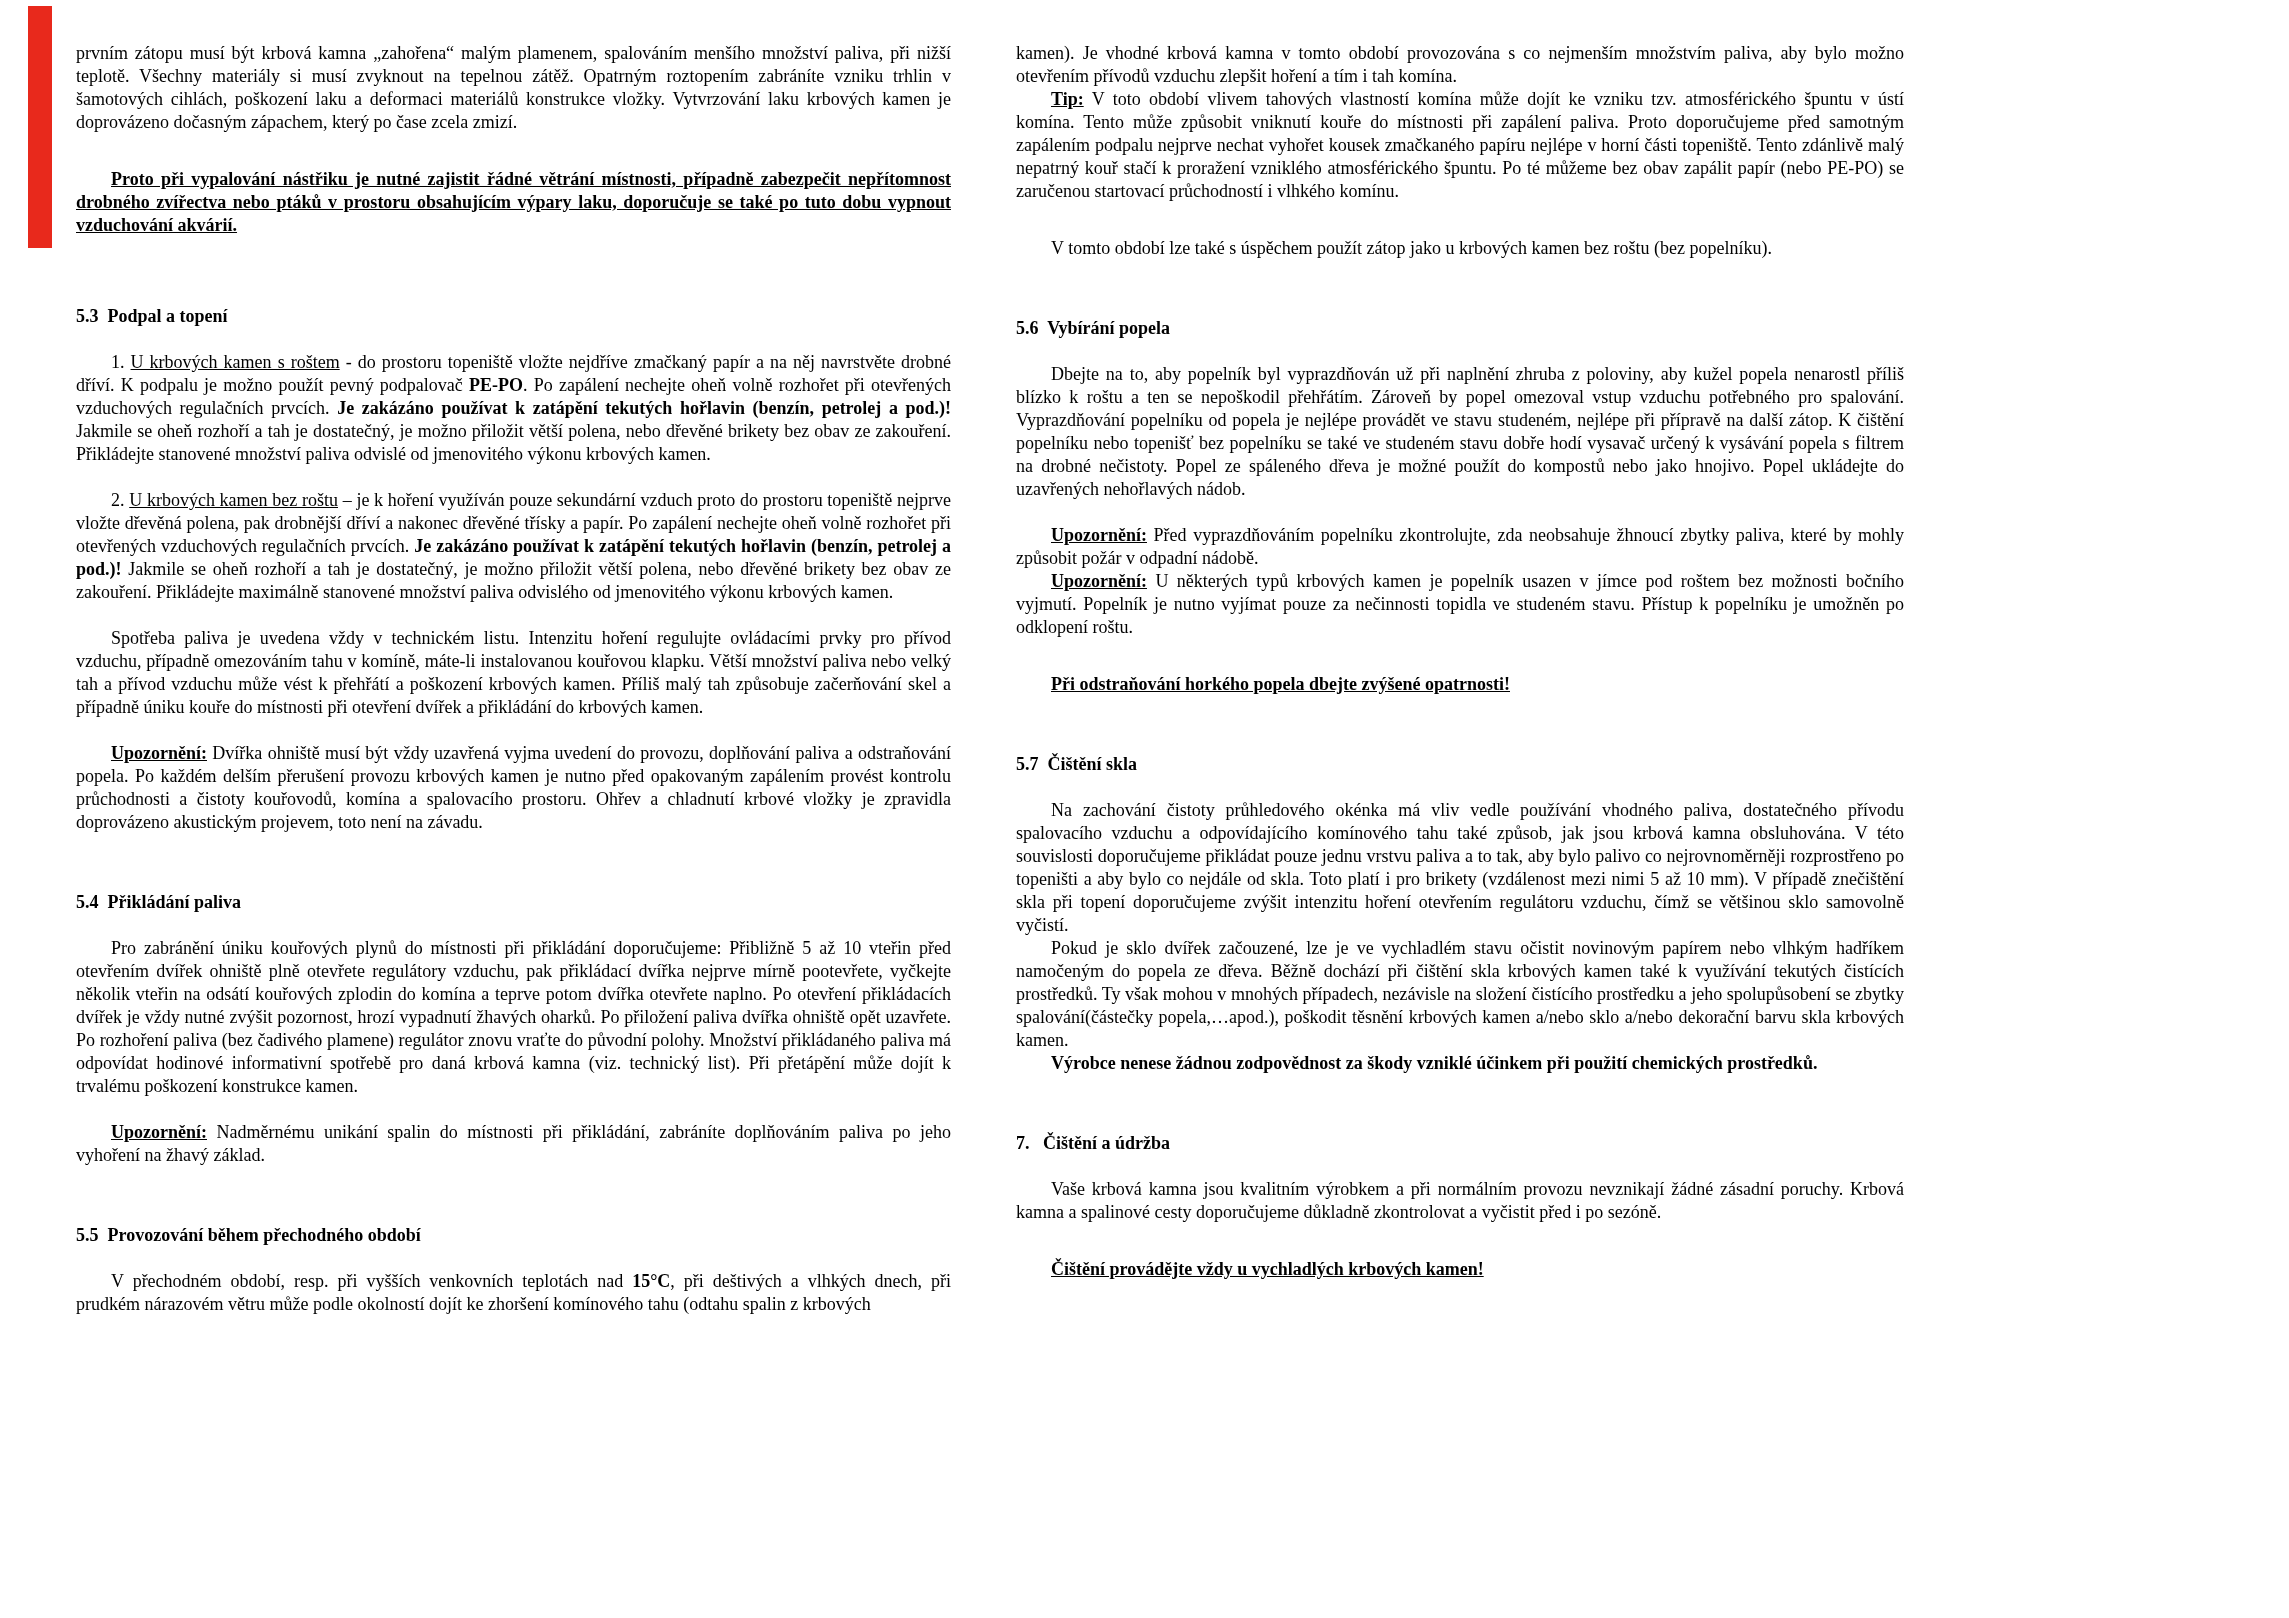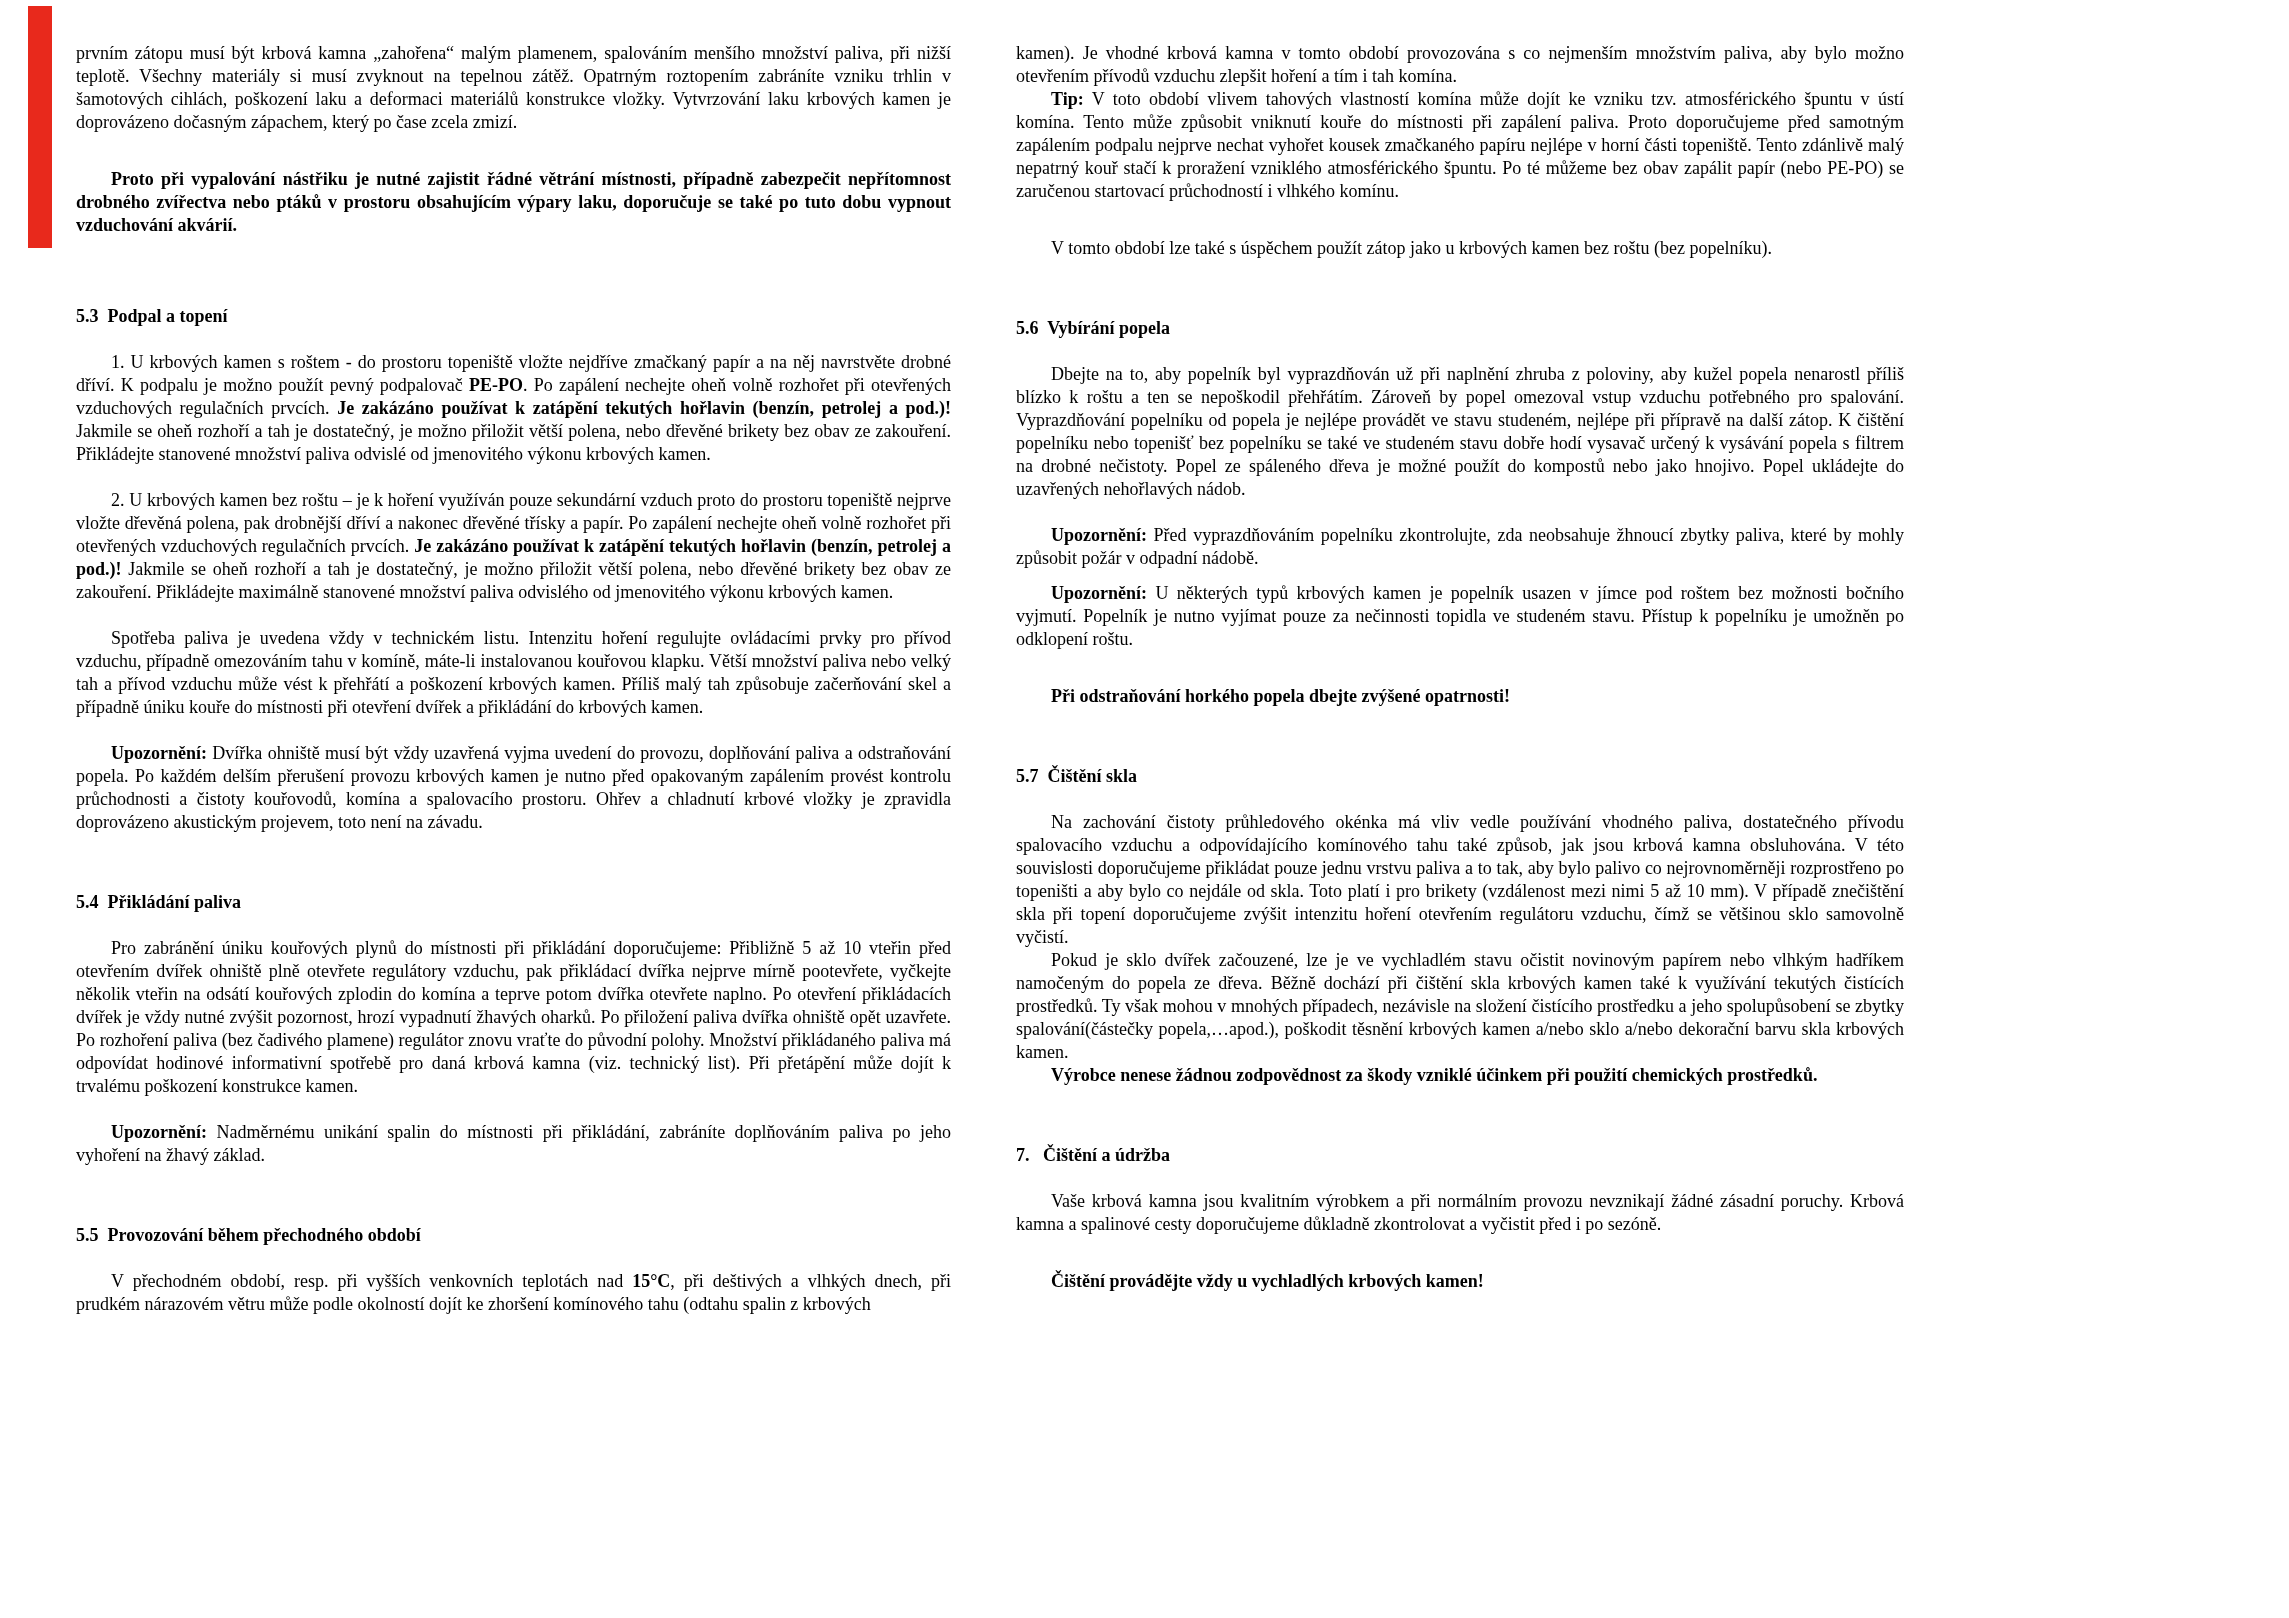--- a/index.html
+++ b/index.html
@@ -31,21 +31,21 @@
     text-align: justify;
     font-weight: 400;
   }
   .block.heading {
     font-weight: 700;
     text-align: left;
     white-space: pre-wrap;
   }
   .block.indent { text-indent: 35px; }
   .b { font-weight: 700; }
-  .u { }
+  .u { text-decoration: underline; }
 </style>
 </head>
 <body style="background: rgb(255, 255, 255); color: rgb(0, 0, 0);">
 
 <div class="page">
   <div class="red-mark" style="background: rgb(232, 41, 28);"></div>
   <div class="col col-left">
       <p class="block" style="margin-top: 0px;"><span class="">prvním zátopu musí být krbová kamna „zahořena“ malým plamenem, spalováním menšího množství paliva, při nižší teplotě. Všechny materiály si musí zvyknout na tepelnou zátěž. Opatrným roztopením zabráníte vzniku trhlin v šamotových cihlách, poškození laku a deformaci materiálů konstrukce vložky. Vytvrzování laku krbových kamen je doprovázeno dočasným zápachem, který po čase zcela zmizí.</span></p>
       <p class="block indent" style="margin-top: 34px;"><span class="b u">Proto při vypalování nástřiku je nutné zajistit řádné větrání místnosti, případně zabezpečit nepřítomnost drobného zvířectva nebo ptáků v prostoru obsahujícím výpary laku, doporučuje se také po tuto dobu vypnout vzduchování akvárií.</span></p>
       <h3 class="block heading" style="margin-top: 68px;"><span class="">5.3  Podpal a topení</span></h3>
@@ -59,21 +59,21 @@
       <h3 class="block heading" style="margin-top: 57px;"><span class="">5.5  Provozování během přechodného období</span></h3>
       <p class="block indent" style="margin-top: 23px;"><span class="">V přechodném období, resp. při vyšších venkovních teplotách nad </span><span class="b ">15°C</span><span class="">, při deštivých a vlhkých dnech, při prudkém nárazovém větru může podle okolností dojít ke zhoršení komínového tahu (odtahu spalin z krbových</span></p>
     </div>
   <div class="col col-right">
       <p class="block" style="margin-top: 0px;"><span class="">kamen). Je vhodné krbová kamna v tomto období provozována s co nejmenším množstvím paliva, aby bylo možno otevřením přívodů vzduchu zlepšit hoření a tím i tah komína.</span></p>
       <p class="block indent" style="margin-top: 0px;"><span class="b u">Tip:</span><span class=""> V toto období vlivem tahových vlastností komína může dojít ke vzniku tzv. atmosférického špuntu v ústí komína. Tento může způsobit vniknutí kouře do místnosti při zapálení paliva. Proto doporučujeme před samotným zapálením podpalu nejprve nechat vyhořet kousek zmačkaného papíru nejlépe v horní části topeniště. Tento zdánlivě malý nepatrný kouř stačí k proražení vzniklého atmosférického špuntu. Po té můžeme bez obav zapálit papír (nebo PE-PO) se zaručenou startovací průchodností i vlhkého komínu.</span></p>
       <p class="block indent" style="margin-top: 34px;"><span class="">V tomto období lze také s úspěchem použít zátop jako u krbových kamen bez roštu (bez popelníku).</span></p>
       <h3 class="block heading" style="margin-top: 57px;"><span class="">5.6  Vybírání popela</span></h3>
       <p class="block indent" style="margin-top: 23px;"><span class="">Dbejte na to, aby popelník byl vyprazdňován už při naplnění zhruba z poloviny, aby kužel popela nenarostl příliš blízko k roštu a ten se nepoškodil přehřátím. Zároveň by popel omezoval vstup vzduchu potřebného pro spalování. Vyprazdňování popelníku od popela je nejlépe provádět ve stavu studeném, nejlépe při přípravě na další zátop. K čištění popelníku nebo topenišť bez popelníku se také ve studeném stavu dobře hodí vysavač určený k vysávání popela s filtrem na drobné nečistoty. Popel ze spáleného dřeva je možné použít do kompostů nebo jako hnojivo. Popel ukládejte do uzavřených nehořlavých nádob.</span></p>
       <p class="block indent" style="margin-top: 23px;"><span class="b u">Upozornění:</span><span class=""> Před vyprazdňováním popelníku zkontrolujte, zda neobsahuje žhnoucí zbytky paliva, které by mohly způsobit požár v odpadní nádobě.</span></p>
-      <p class="block indent" style="margin-top: 12px;"><span class="b u">Upozornění:</span><span class=""> U některých typů krbových kamen je popelník usazen v jímce pod roštem bez možnosti bočního vyjmutí. Popelník je nutno vyjímat pouze za nečinnosti topidla ve studeném stavu. Přístup k popelníku je umožněn po odklopení roštu.</span></p>
+      <p class="block indent" style="margin-top: 0px;"><span class="b u">Upozornění:</span><span class=""> U některých typů krbových kamen je popelník usazen v jímce pod roštem bez možnosti bočního vyjmutí. Popelník je nutno vyjímat pouze za nečinnosti topidla ve studeném stavu. Přístup k popelníku je umožněn po odklopení roštu.</span></p>
       <p class="block indent" style="margin-top: 34px;"><span class="b u">Při odstraňování horkého popela dbejte zvýšené opatrnosti!</span></p>
       <h3 class="block heading" style="margin-top: 57px;"><span class="">5.7  Čištění skla</span></h3>
       <p class="block indent" style="margin-top: 23px;"><span class="">Na zachování čistoty průhledového okénka má vliv vedle používání vhodného paliva, dostatečného přívodu spalovacího vzduchu a odpovídajícího komínového tahu také způsob, jak jsou krbová kamna obsluhována. V této souvislosti doporučujeme přikládat pouze jednu vrstvu paliva a to tak, aby bylo palivo co nejrovnoměrněji rozprostřeno po topeništi a aby bylo co nejdále od skla. Toto platí i pro brikety (vzdálenost mezi nimi 5 až 10 mm). V případě znečištění skla při topení doporučujeme zvýšit intenzitu hoření otevřením regulátoru vzduchu, čímž se většinou sklo samovolně vyčistí.</span></p>
       <p class="block indent" style="margin-top: 0px;"><span class="">Pokud je sklo dvířek začouzené, lze je ve vychladlém stavu očistit novinovým papírem nebo vlhkým hadříkem namočeným do popela ze dřeva. Běžně dochází při čištění skla krbových kamen také k využívání tekutých čistících prostředků. Ty však mohou v mnohých případech, nezávisle na složení čistícího prostředku a jeho spolupůsobení se zbytky spalování(částečky popela,…apod.), poškodit těsnění krbových kamen a/nebo sklo a/nebo dekorační barvu skla krbových kamen.</span></p>
       <p class="block indent" style="margin-top: 0px;"><span class="b ">Výrobce nenese žádnou zodpovědnost za škody vzniklé účinkem při použití chemických prostředků.</span></p>
       <h3 class="block heading" style="margin-top: 57px;"><span class="">7.   Čištění a údržba</span></h3>
       <p class="block indent" style="margin-top: 23px;"><span class="">Vaše krbová kamna jsou kvalitním výrobkem a při normálním provozu nevznikají žádné zásadní poruchy. Krbová kamna a spalinové cesty doporučujeme důkladně zkontrolovat a vyčistit před i po sezóně.</span></p>
       <p class="block indent" style="margin-top: 34px;"><span class="b u">Čištění provádějte vždy u vychladlých krbových kamen!</span></p>
     </div>
 </div>

